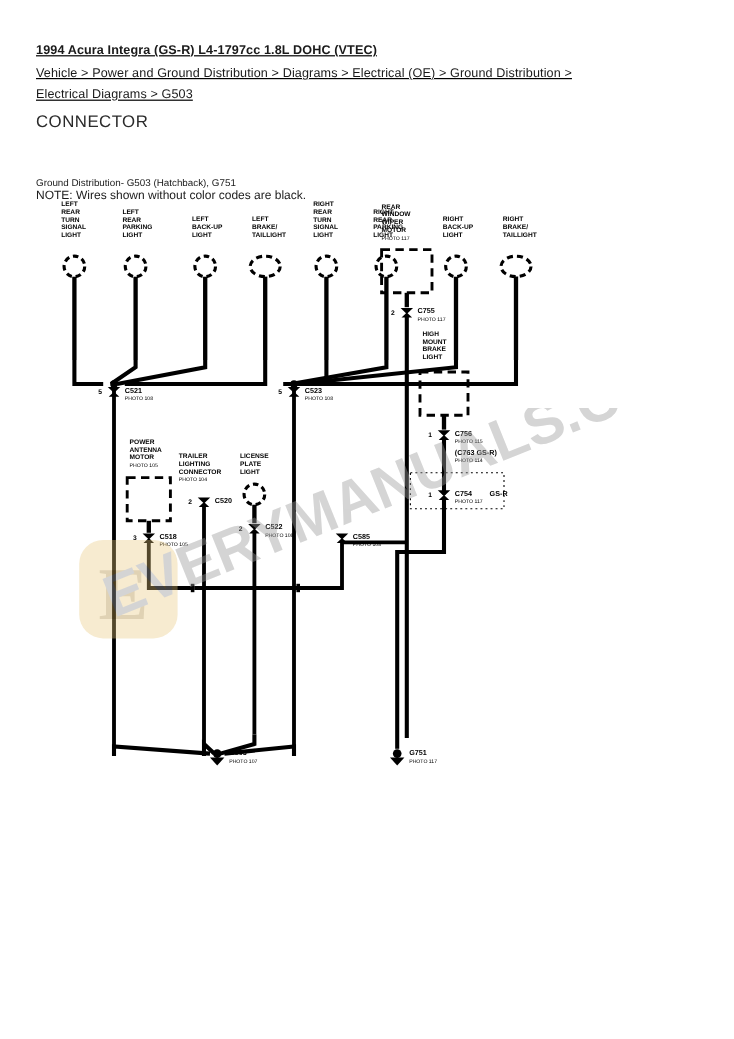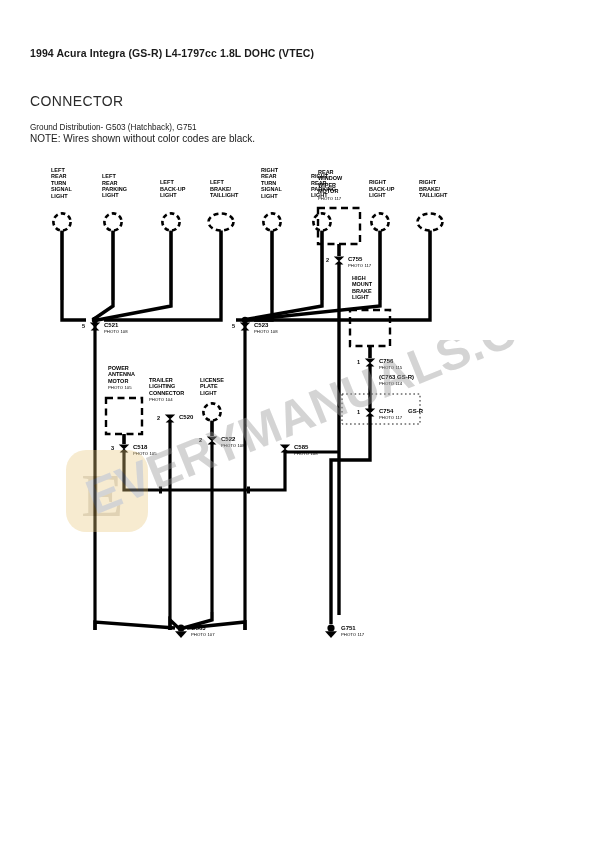--- a/index.html
+++ b/index.html
@@ -2,44 +2,46 @@
 <html><head>
 <meta charset="utf-8">
 <title>Ground Distribution G503</title>
 <style>
   html,body{margin:0;padding:0;background:#c8c8c8;}
   body{font-family:"Liberation Sans",sans-serif;}
   .page{
     position:relative;width:612px;height:866px;background:#ffffff;
     margin:0 auto;overflow:hidden;
   }
-  .hdr{position:absolute;left:30px;top:44px;width:510px;}
+  .hdr{position:absolute;left:30px;top:33px;width:510px;text-decoration:underline;}
   .hdr .line{font-size:10.5px;color:#1a1a1a;line-height:18.5px;letter-spacing:.1px;}
   .hdr .t1{font-weight:bold;}
   .subtitle{
     position:absolute;left:30px;top:93px;font-size:14px;color:#2a2a2a;
     letter-spacing:.4px;
   }
-  .capt{position:absolute;left:30px;top:122px;font-size:8.2px;color:#1a1a1a;line-height:11px;}
+  .capt{position:absolute;left:30px;top:147px;font-size:8.2px;color:#1a1a1a;line-height:11px;}
   .capt .n{font-size:10px;}
 
   
   .diagram{position:absolute;left:0;top:160px;width:612px;height:520px;}
   .diagram svg{display:block;}
 
   
   .wm{position:absolute;left:0;top:340px;width:612px;height:230px;pointer-events:none;}
 </style>
 </head>
 <body>
 
 <div class="page">
 
   <div class="hdr">
     <div class="line t1">1994 Acura Integra (GS-R) L4-1797cc 1.8L DOHC (VTEC)</div>
+    <div class="line">Vehicle &gt; Power and Ground Distribution &gt; Diagrams &gt; Electrical (OE) &gt; Ground Distribution &gt;</div>
+    <div class="line">Electrical Diagrams &gt; G503</div>
   </div>
 
   <div class="subtitle">CONNECTOR</div>
 
   <div class="capt">
     <div>Ground Distribution- G503 (Hatchback), G751</div>
     <div class="n">NOTE: Wires shown without color codes are black.</div>
   </div>
 
   <div class="diagram">

